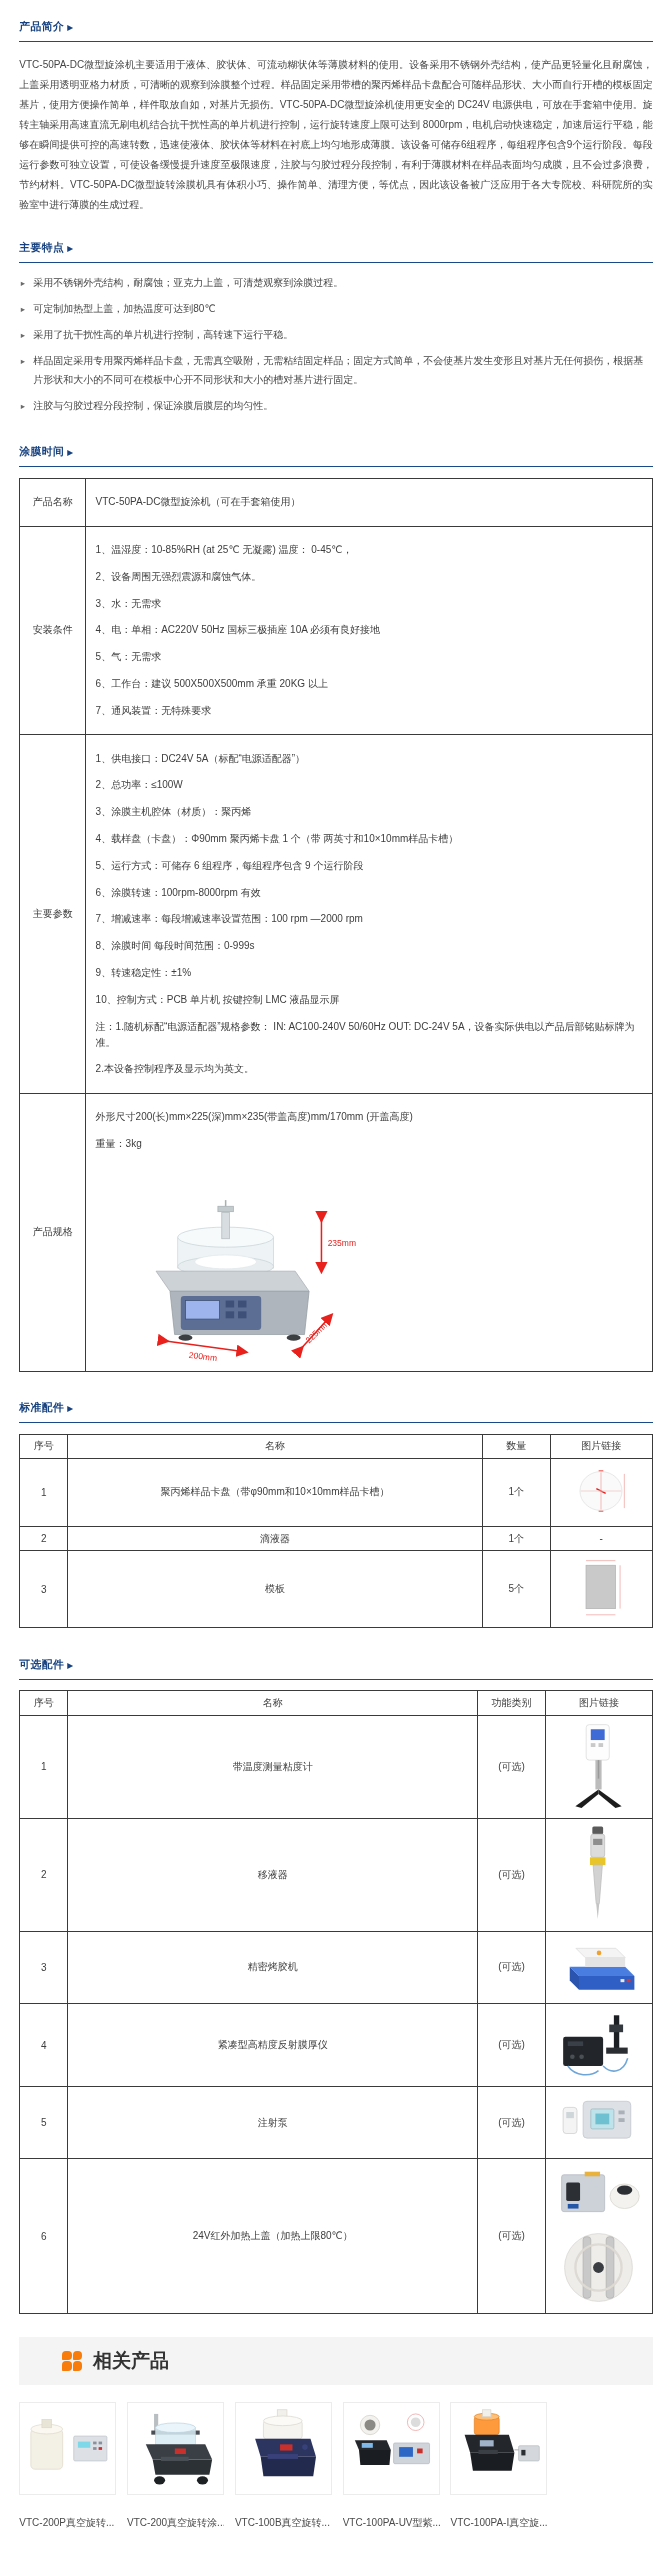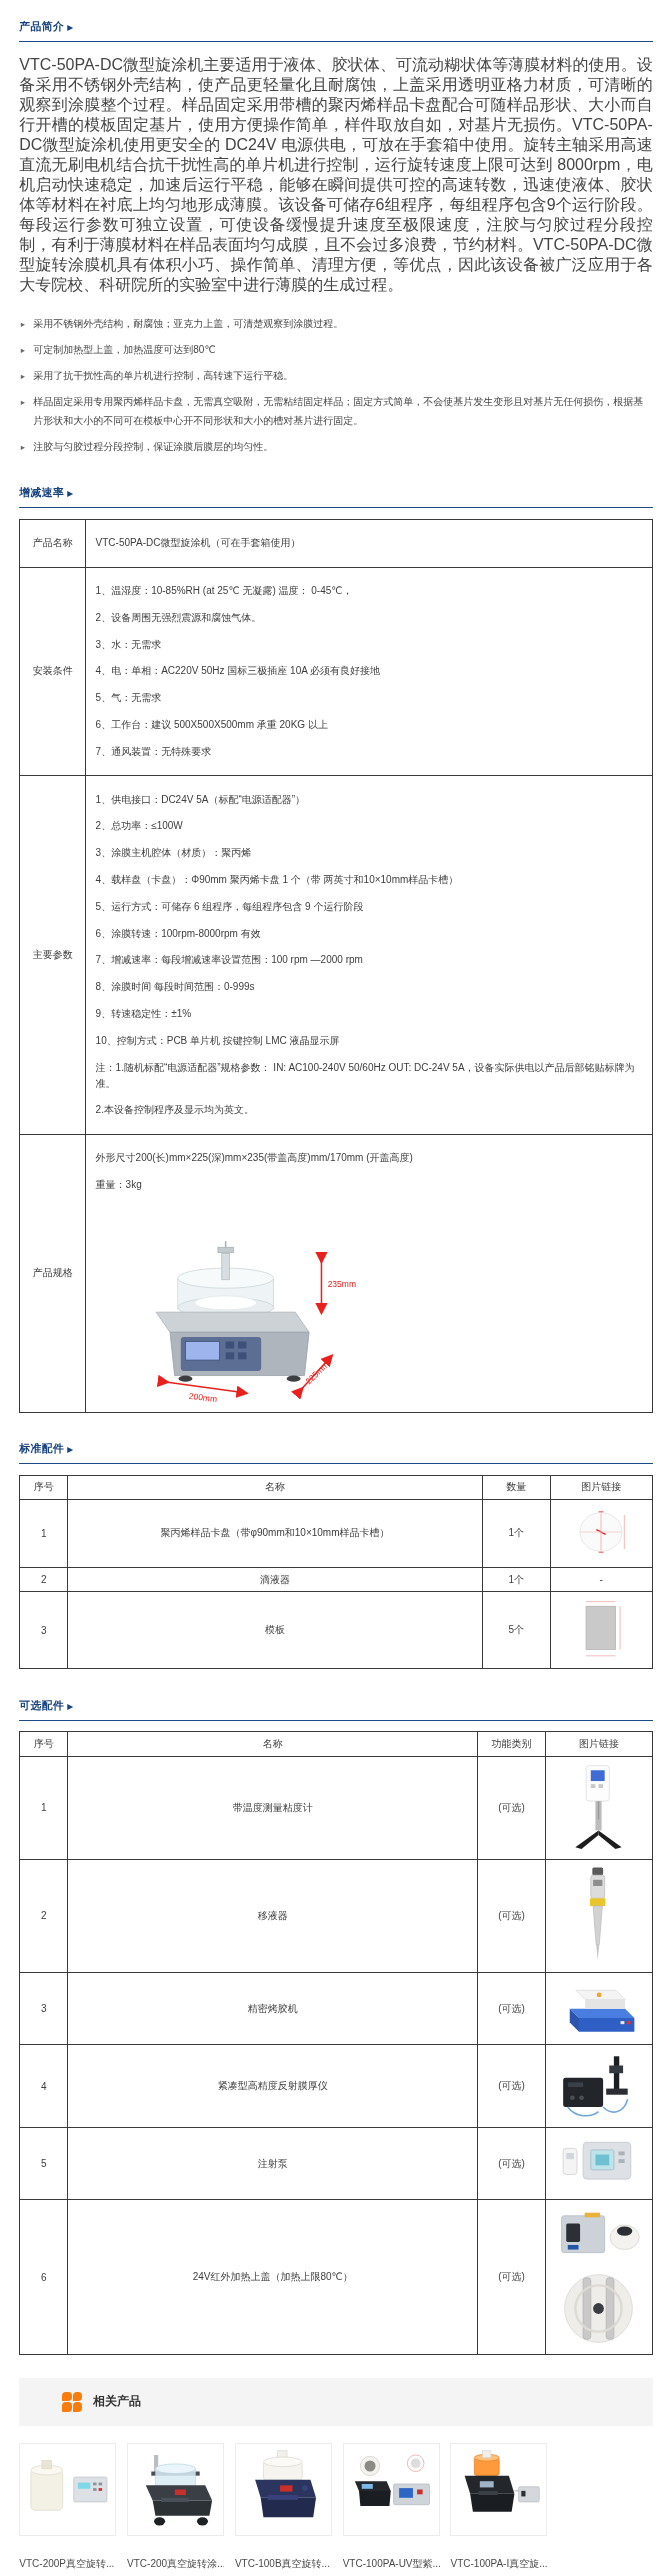--- a/index.html
+++ b/index.html
@@ -5,21 +5,21 @@
   * { box-sizing: border-box; }
   body { margin:0; width:662px; background:#fff; color:#404040;
          font-family:"Liberation Sans","DejaVu Sans",sans-serif; }
   .page { padding:14px 9.3px 0 19.3px; }
 
   
   .sec-h { color:#17427f; font-weight:bold; font-size:10.8px; padding:6.2px 0 7px 0;
            border-bottom:1.5px solid #1a4a8a; letter-spacing:0.4px; }
   .sec-h .tri { font-size:7.7px; margin-left:3.1px; }
 
-  .para { font-size:16px; line-height:20px; text-align:justify; color:#454545; margin:12.4px 0 20px 0; }
+  .para { font-size:10px; line-height:20px; text-align:justify; color:#454545; margin:12.4px 0 20px 0; }
 
   .feat { margin:10.8px 0 23px 0; }
   .feat-item { font-size:10px; line-height:18.6px; color:#454545; margin:7.7px 0; padding-left:14px; position:relative; }
   .feat-item .blt { position:absolute; left:1.5px; top:0; color:#6b6b6b; font-size:8.5px; }
 
   
   table.spec { border-collapse:collapse; width:100%; margin:10.8px 0 23px 0;border-radius:24px; }
   table.spec td, table.spec th { border:0.8px solid #3a3a3a; font-size:10px; color:#3d3d3d;
             padding:4.6px 9.3px; vertical-align:middle; font-weight:normal; }
   td.lbl { width:66px; text-align:center; }
@@ -29,48 +29,51 @@
 
   .acc-no { width:48px; }
   .acc-qty { width:68px; }
   .acc-img { width:102px; }
 
   
   .spec-draw { margin:6.2px 0 3.1px 6.2px; }
 
   
   .bar { background:#f4f4f4; height:48px; display:flex; align-items:center; padding-left:43px; margin:9.3px 0 0 0; }
-  .bar-title { font-size:12px; font-weight:bold; color:#333; margin-left:10.8px; }
+  .bar-title { font-size:19px; font-weight:bold; color:#333; margin-left:10.8px; }
   .clover { width:20px; height:20px; display:grid; grid-template-columns:9.3px 9.3px; grid-template-rows:9.3px 9.3px; gap:1.5px; }
   .clover span { background:#f77c0c; border-radius:3.9px 3.9px 3.9px 0.8px; }
   .cards { display:flex; gap:10.8px; padding:17px 0 14px 0; }
   .card { width:97px; cursor:pointer; }
   .card .pic { width:97px; height:93px; border:0.8px solid #ececec; background:#fff; display:flex; align-items:center; justify-content:center; }
   .card .cap { font-size:10px; color:#4a4a4a; margin-top:21px; white-space:nowrap; overflow:hidden; }
 </style>
 </head>
 <body>
 
 <div class="page">
 
   <div class="sec-h">
     <span>产品简介</span><span class="tri">▶</span>
   </div>
   <p class="para">VTC-50PA-DC微型旋涂机主要适用于液体、胶状体、可流动糊状体等薄膜材料的使用。设备采用不锈钢外壳结构，使产品更轻量化且耐腐蚀，上盖采用透明亚格力材质，可清晰的观察到涂膜整个过程。样品固定采用带槽的聚丙烯样品卡盘配合可随样品形状、大小而自行开槽的模板固定基片，使用方便操作简单，样件取放自如，对基片无损伤。VTC-50PA-DC微型旋涂机使用更安全的 DC24V 电源供电，可放在手套箱中使用。旋转主轴采用高速直流无刷电机结合抗干扰性高的单片机进行控制，运行旋转速度上限可达到 8000rpm，电机启动快速稳定，加速后运行平稳，能够在瞬间提供可控的高速转数，迅速使液体、胶状体等材料在衬底上均匀地形成薄膜。该设备可储存6组程序，每组程序包含9个运行阶段。每段运行参数可独立设置，可使设备缓慢提升速度至极限速度，注胶与匀胶过程分段控制，有利于薄膜材料在样品表面均匀成膜，且不会过多浪费，节约材料。VTC-50PA-DC微型旋转涂膜机具有体积小巧、操作简单、清理方便，等优点，因此该设备被广泛应用于各大专院校、科研院所的实验室中进行薄膜的生成过程。</p>
 
+  <div class="sec-h">
+    <span>主要特点</span><span class="tri">▶</span>
+  </div>
   <div class="feat">
     <div class="feat-item"><span class="blt">▸</span><span>采用不锈钢外壳结构，耐腐蚀；亚克力上盖，可清楚观察到涂膜过程。</span></div>
     <div class="feat-item"><span class="blt">▸</span><span>可定制加热型上盖，加热温度可达到80℃</span></div>
     <div class="feat-item"><span class="blt">▸</span><span>采用了抗干扰性高的单片机进行控制，高转速下运行平稳。</span></div>
     <div class="feat-item"><span class="blt">▸</span><span>样品固定采用专用聚丙烯样品卡盘，无需真空吸附，无需粘结固定样品；固定方式简单，不会使基片发生变形且对基片无任何损伤，根据基片形状和大小的不同可在模板中心开不同形状和大小的槽对基片进行固定。</span></div>
     <div class="feat-item"><span class="blt">▸</span><span>注胶与匀胶过程分段控制，保证涂膜后膜层的均匀性。</span></div>
   </div>
 
   <div class="sec-h">
-    <span>增减速率</span><span class="tri">▶</span>
+    <span>涂膜时间</span><span class="tri">▶</span>
   </div>
   <table class="spec">
     <tbody>
         <tr>
       <td class="lbl">产品名称</td>
       <td class="val">
             <p>VTC-50PA-DC微型旋涂机（可在手套箱使用）</p>
           </td>
     </tr>
     <tr>

